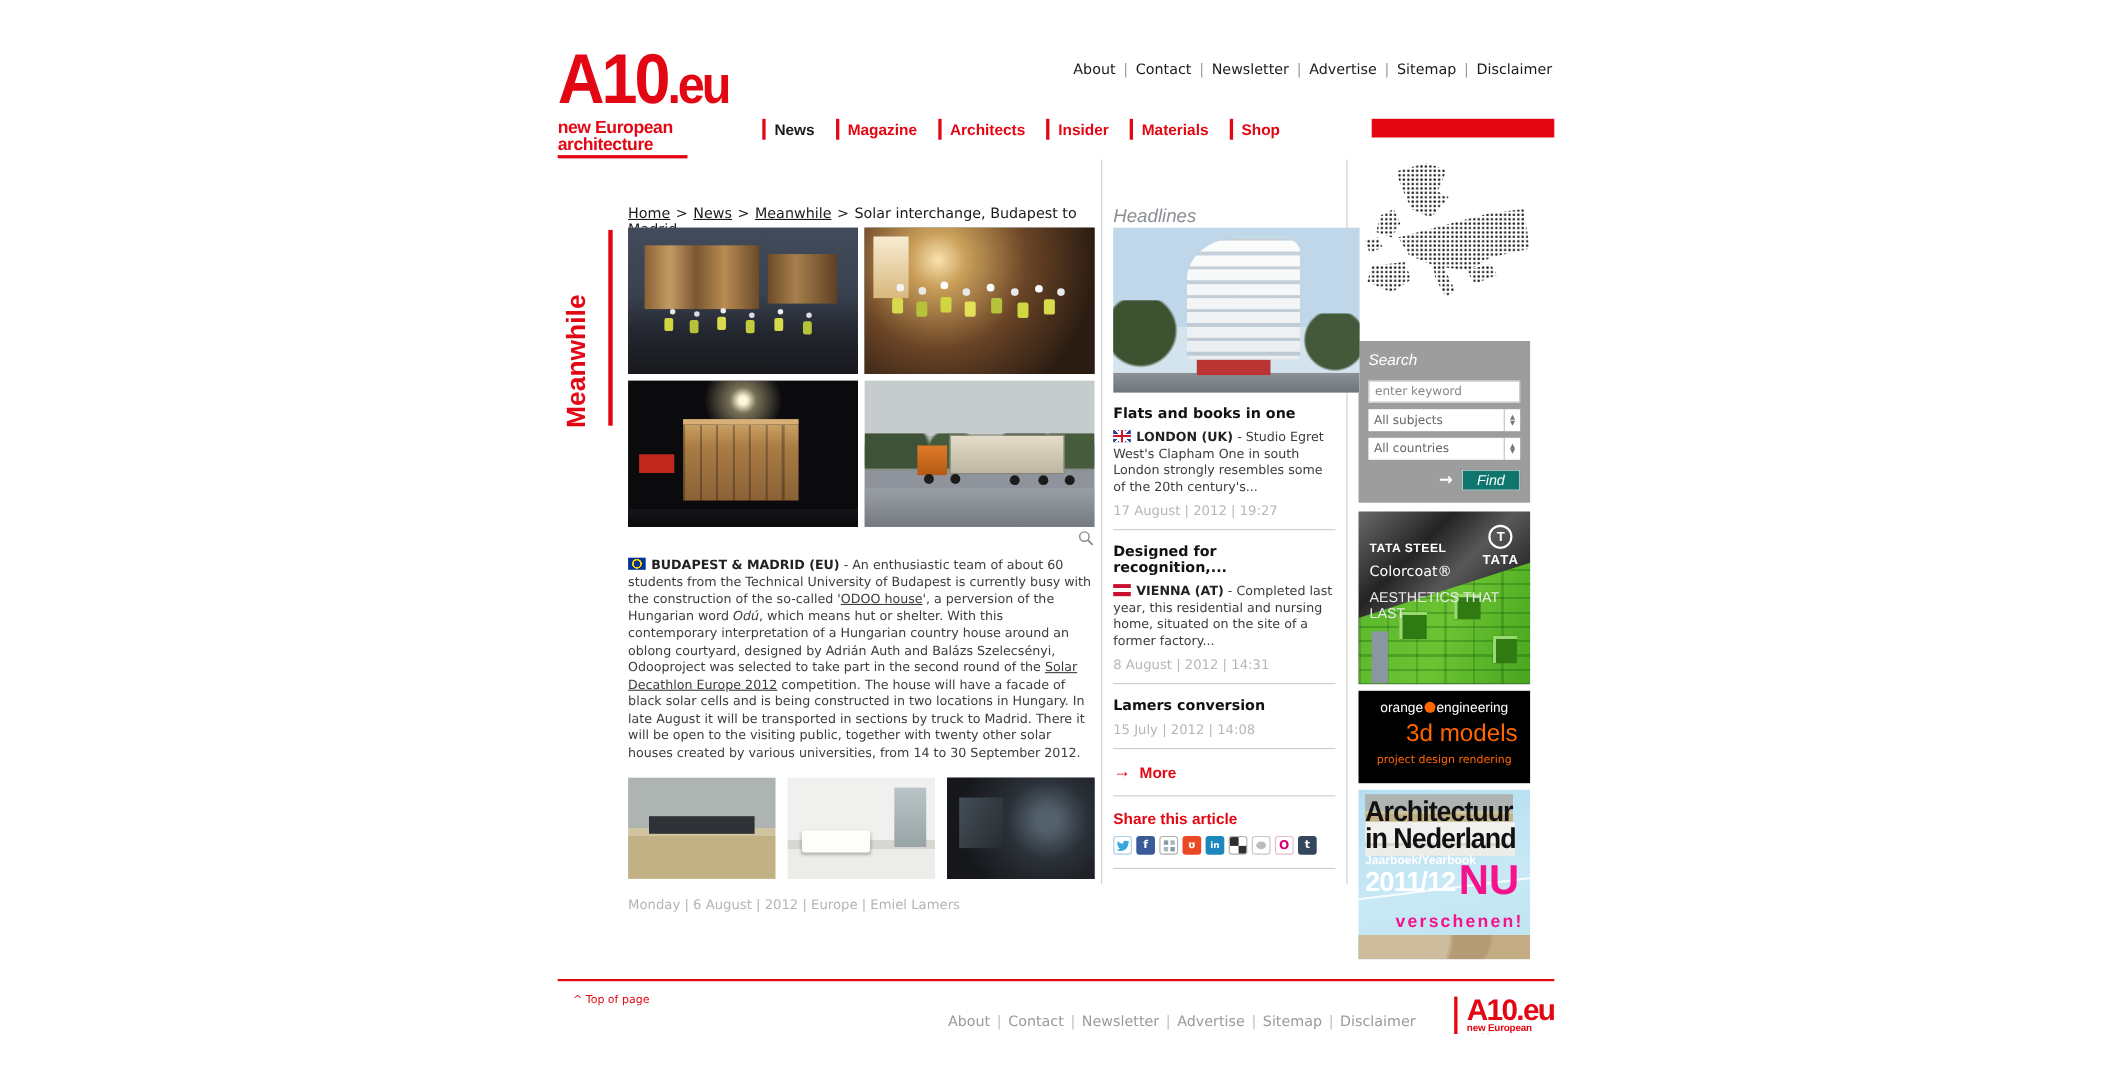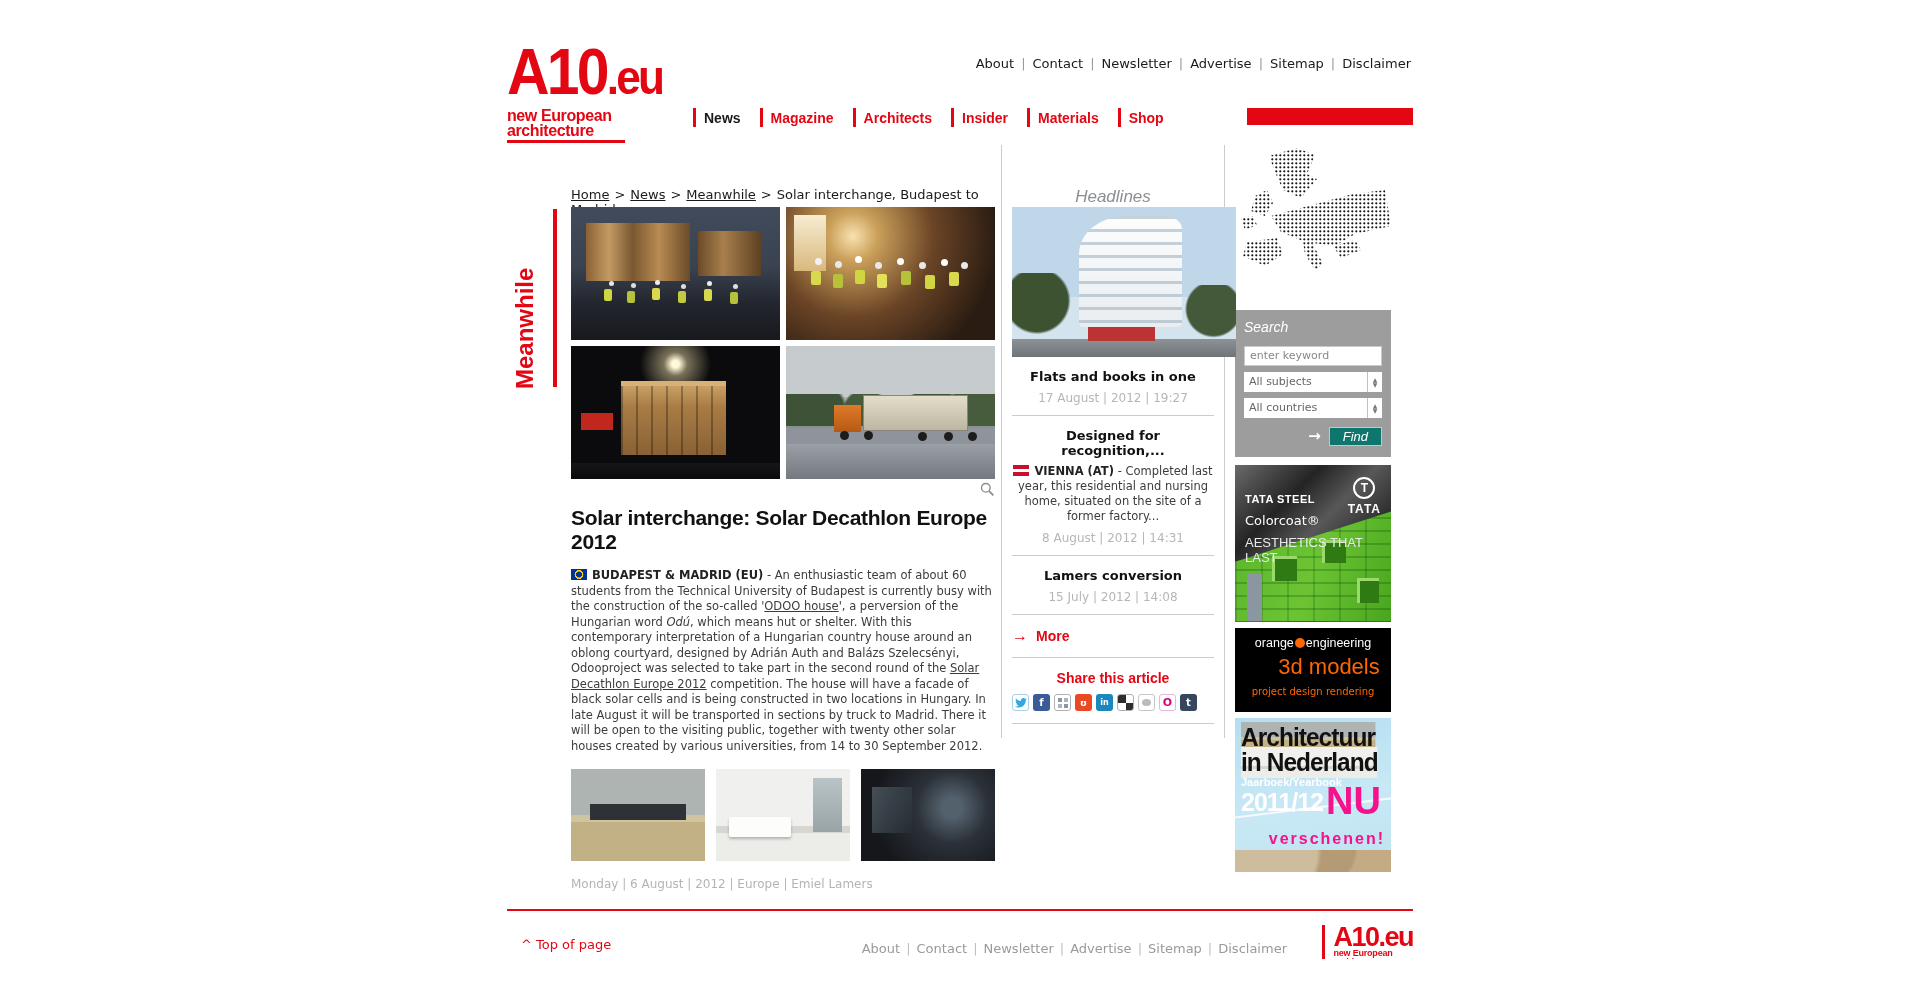--- a/index.html
+++ b/index.html
@@ -20,21 +20,21 @@
   nav.menu { position:absolute; left:186px; top:108px; display:flex; font-family:"Liberation Sans",sans-serif; font-weight:bold; font-size:14px; }
   .menu-item { display:flex; align-items:flex-start; margin-right:19px; text-decoration:none; color:#e30613; cursor:pointer; }
   .menu-item .bar { width:3px; height:19px; background:#e30613; margin-right:8px; }
   .menu-item .lbl { padding-top:2px; }
   .menu-item.active { color:#1a1a1a; }
   .nav-redbar { position:absolute; right:0; top:108px; width:166px; height:17px; background:#e30613; }
 
   
   .content { display:flex; align-items:flex-start; }
   .article-col { width:494px; }
-  .headlines-col { width:224px; border-left:1px solid #ccc; border-right:1px solid #ccc; padding:0 10px 14px 10px;text-align:center; }
+  .headlines-col { width:224px; border-left:1px solid #ccc; border-right:1px solid #ccc; padding:0 10px 14px 10px; }
   .sidebar-col { width:156px; margin-left:10px; }
 
   
   .breadcrumb { padding:42px 0 0 64px; font-size:13px; color:#1a1a1a; height:62px; }
   .breadcrumb a { text-decoration:underline; cursor:pointer; }
   .breadcrumb .gt { margin:0 5px; }
 
   
   .article-flex { display:flex; }
   .gutter { width:64px; display:flex; padding-top:2px; }
@@ -173,21 +173,21 @@
   .ad-book .t1 { position:absolute; left:6px; top:4px; font-weight:bold; font-size:26px; letter-spacing:-1px; color:#111; transform:scaleX(.94); transform-origin:left; }
   .ad-book .t2 { position:absolute; left:6px; top:29px; font-weight:bold; font-size:26px; letter-spacing:-1px; color:#111; transform:scaleX(.94); transform-origin:left; }
   .ad-book .sub { position:absolute; left:6px; top:58px; font-weight:bold; font-size:11px; color:#fff; }
   .ad-book .ed { position:absolute; left:6px; top:70px; font-weight:bold; font-size:25px; color:#fff; letter-spacing:-1px; }
   .ad-book .nu { position:absolute; right:10px; top:62px; font-weight:bold; font-size:38px; color:#f5128c; }
   .ad-book .versch { position:absolute; right:6px; top:112px; font-weight:bold; font-size:16px; letter-spacing:2px; color:#f5128c; }
   .ad-book .roofs { position:absolute; left:0; bottom:0; width:100%; height:14%; background:radial-gradient(circle at 20% 10%,#cdbd9d 0 40%,transparent 44%),radial-gradient(circle at 55% 0,#b59a76 0 38%,transparent 42%),radial-gradient(circle at 85% 15%,#c3ab84 0 40%,transparent 44%),linear-gradient(#9b8a6b,#7d6c50); }
 
   
   footer { margin-top:18px; border-top:2px solid #e30613; padding:22px 0 26px 0; position:relative; }
-  .top-of-page { position:absolute; left:14px; top:26px; color:#e30613; font-size:13px; text-decoration:none; cursor:pointer; }
+  .top-of-page { position:absolute; left:14px; top:12px; color:#e30613; font-size:10px; text-decoration:none; cursor:pointer; }
   .footer-links { position:absolute; right:126px; top:30px; font-size:13px; color:#9a9a9a; }
   .footer-links a { text-decoration:none; cursor:pointer; }
   .footer-links .sep { margin:0 6px; color:#c0c0c0; }
   .footer-logo { position:absolute; right:0; top:14px; display:flex; color:#e30613; }
   .footer-logo .fbar { width:3px; height:52px; background:#e30613; margin-right:8px; }
   .footer-logo .ft { font-family:"Liberation Sans",sans-serif; font-weight:bold; font-size:27px; line-height:24px; letter-spacing:-1.5px; }
   .footer-logo .fs { font-family:"Liberation Sans",sans-serif; font-weight:bold; font-size:9px; line-height:9px; letter-spacing:-.2px; }
 </style>
 </head>
 <body>
@@ -277,21 +277,20 @@
               </div>
           </div>
 
           <div class="zoom-row">
             <svg width="15" height="15" viewBox="0 0 16 16">
                 <circle cx="6.2" cy="6.2" r="4.6" fill="none" stroke="#8a8a8a" stroke-width="1.4"></circle>
                 <line x1="9.7" y1="9.7" x2="14.2" y2="14.2" stroke="#8a8a8a" stroke-width="1.8"></line>
               </svg>
           </div>
 
-          <h1 class="article-title">Solar interchange: Solar Decathlon Europe 2012</h1>
 
           <p class="article-body">
             <span class="flag flag-eu"></span><b>BUDAPEST &amp; MADRID (EU)</b><span><span> - An enthusiastic team of about 60 students from the Technical University of Budapest is currently busy with the construction of the so-called '</span><a>ODOO house</a><span>', a perversion of the Hungarian word </span><em>Odú</em><span>, which means hut or shelter. With this contemporary interpretation of a Hungarian country house around an oblong courtyard, designed by Adrián Auth and Balázs Szelecsényi, Odooproject was selected to take part in the second round of the </span><a>Solar Decathlon Europe 2012</a><span> competition. The house will have a facade of black solar cells and is being constructed in two locations in Hungary. In late August it will be transported in sections by truck to Madrid. There it will be open to the visiting public, together with twenty other solar houses created by various universities, from 14 to 30 September 2012.</span></span>
           </p>
 
           <div class="thumb-row">
             <div class="thumb t1">
                 <div class="house"></div>
               </div>
             <div class="thumb t2">
@@ -314,20 +313,21 @@
       <div class="headline-photo">
         <div class="tr1"></div>
           <div class="tr2"></div>
           <div class="st"></div>
           <div class="shop"></div>
           <div class="bld"></div>
       </div>
 
       <div class="hl-item">
         <div class="hl-title">Flats and books in one</div>
+        <p class="hl-text"><span class="flag flag-uk"></span><b>LONDON (UK)</b><span> - Studio Egret West's Clapham One in south London strongly resembles some of the 20th century's...</span></p>
         <div class="hl-date">17 August | 2012 | 19:27</div>
       </div>
 
       <div class="hl-item">
         <div class="hl-title">Designed for recognition,...</div>
         <p class="hl-text"><span class="flag flag-at"></span><b>VIENNA (AT)</b><span> - Completed last year, this residential and nursing home, situated on the site of a former factory...</span></p>
         <div class="hl-date">8 August | 2012 | 14:31</div>
       </div>
 
       <div class="hl-item">

